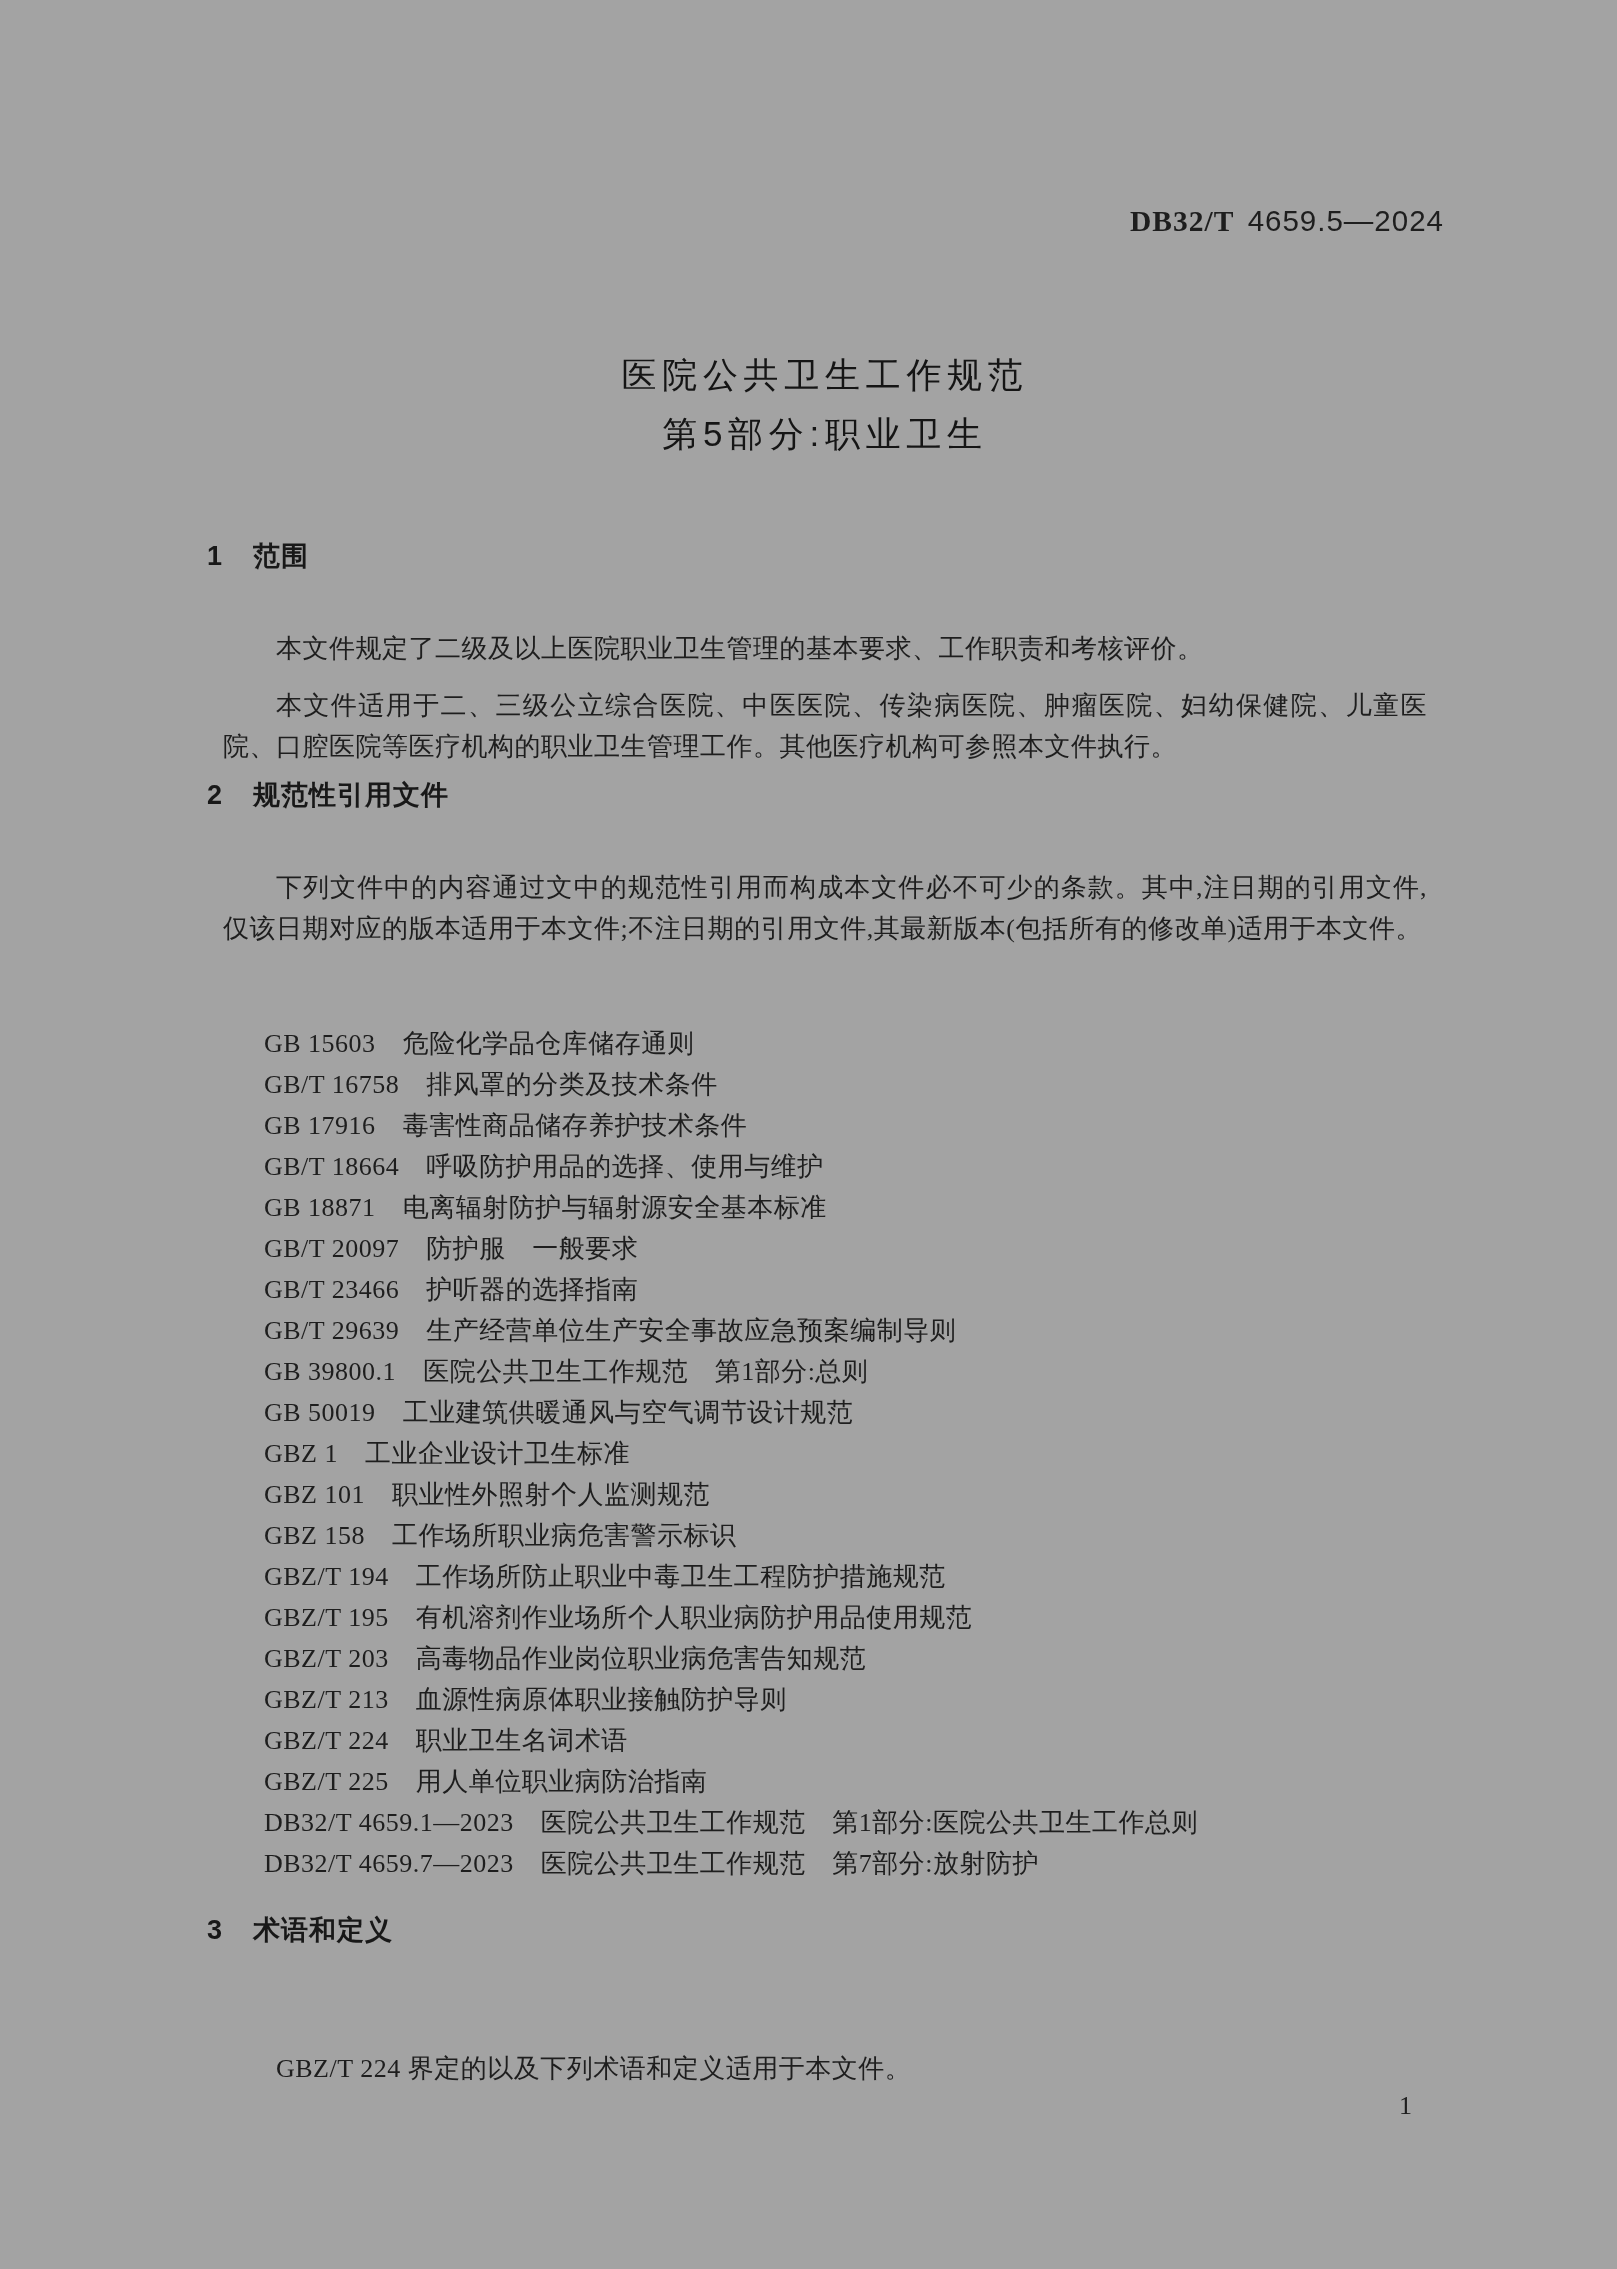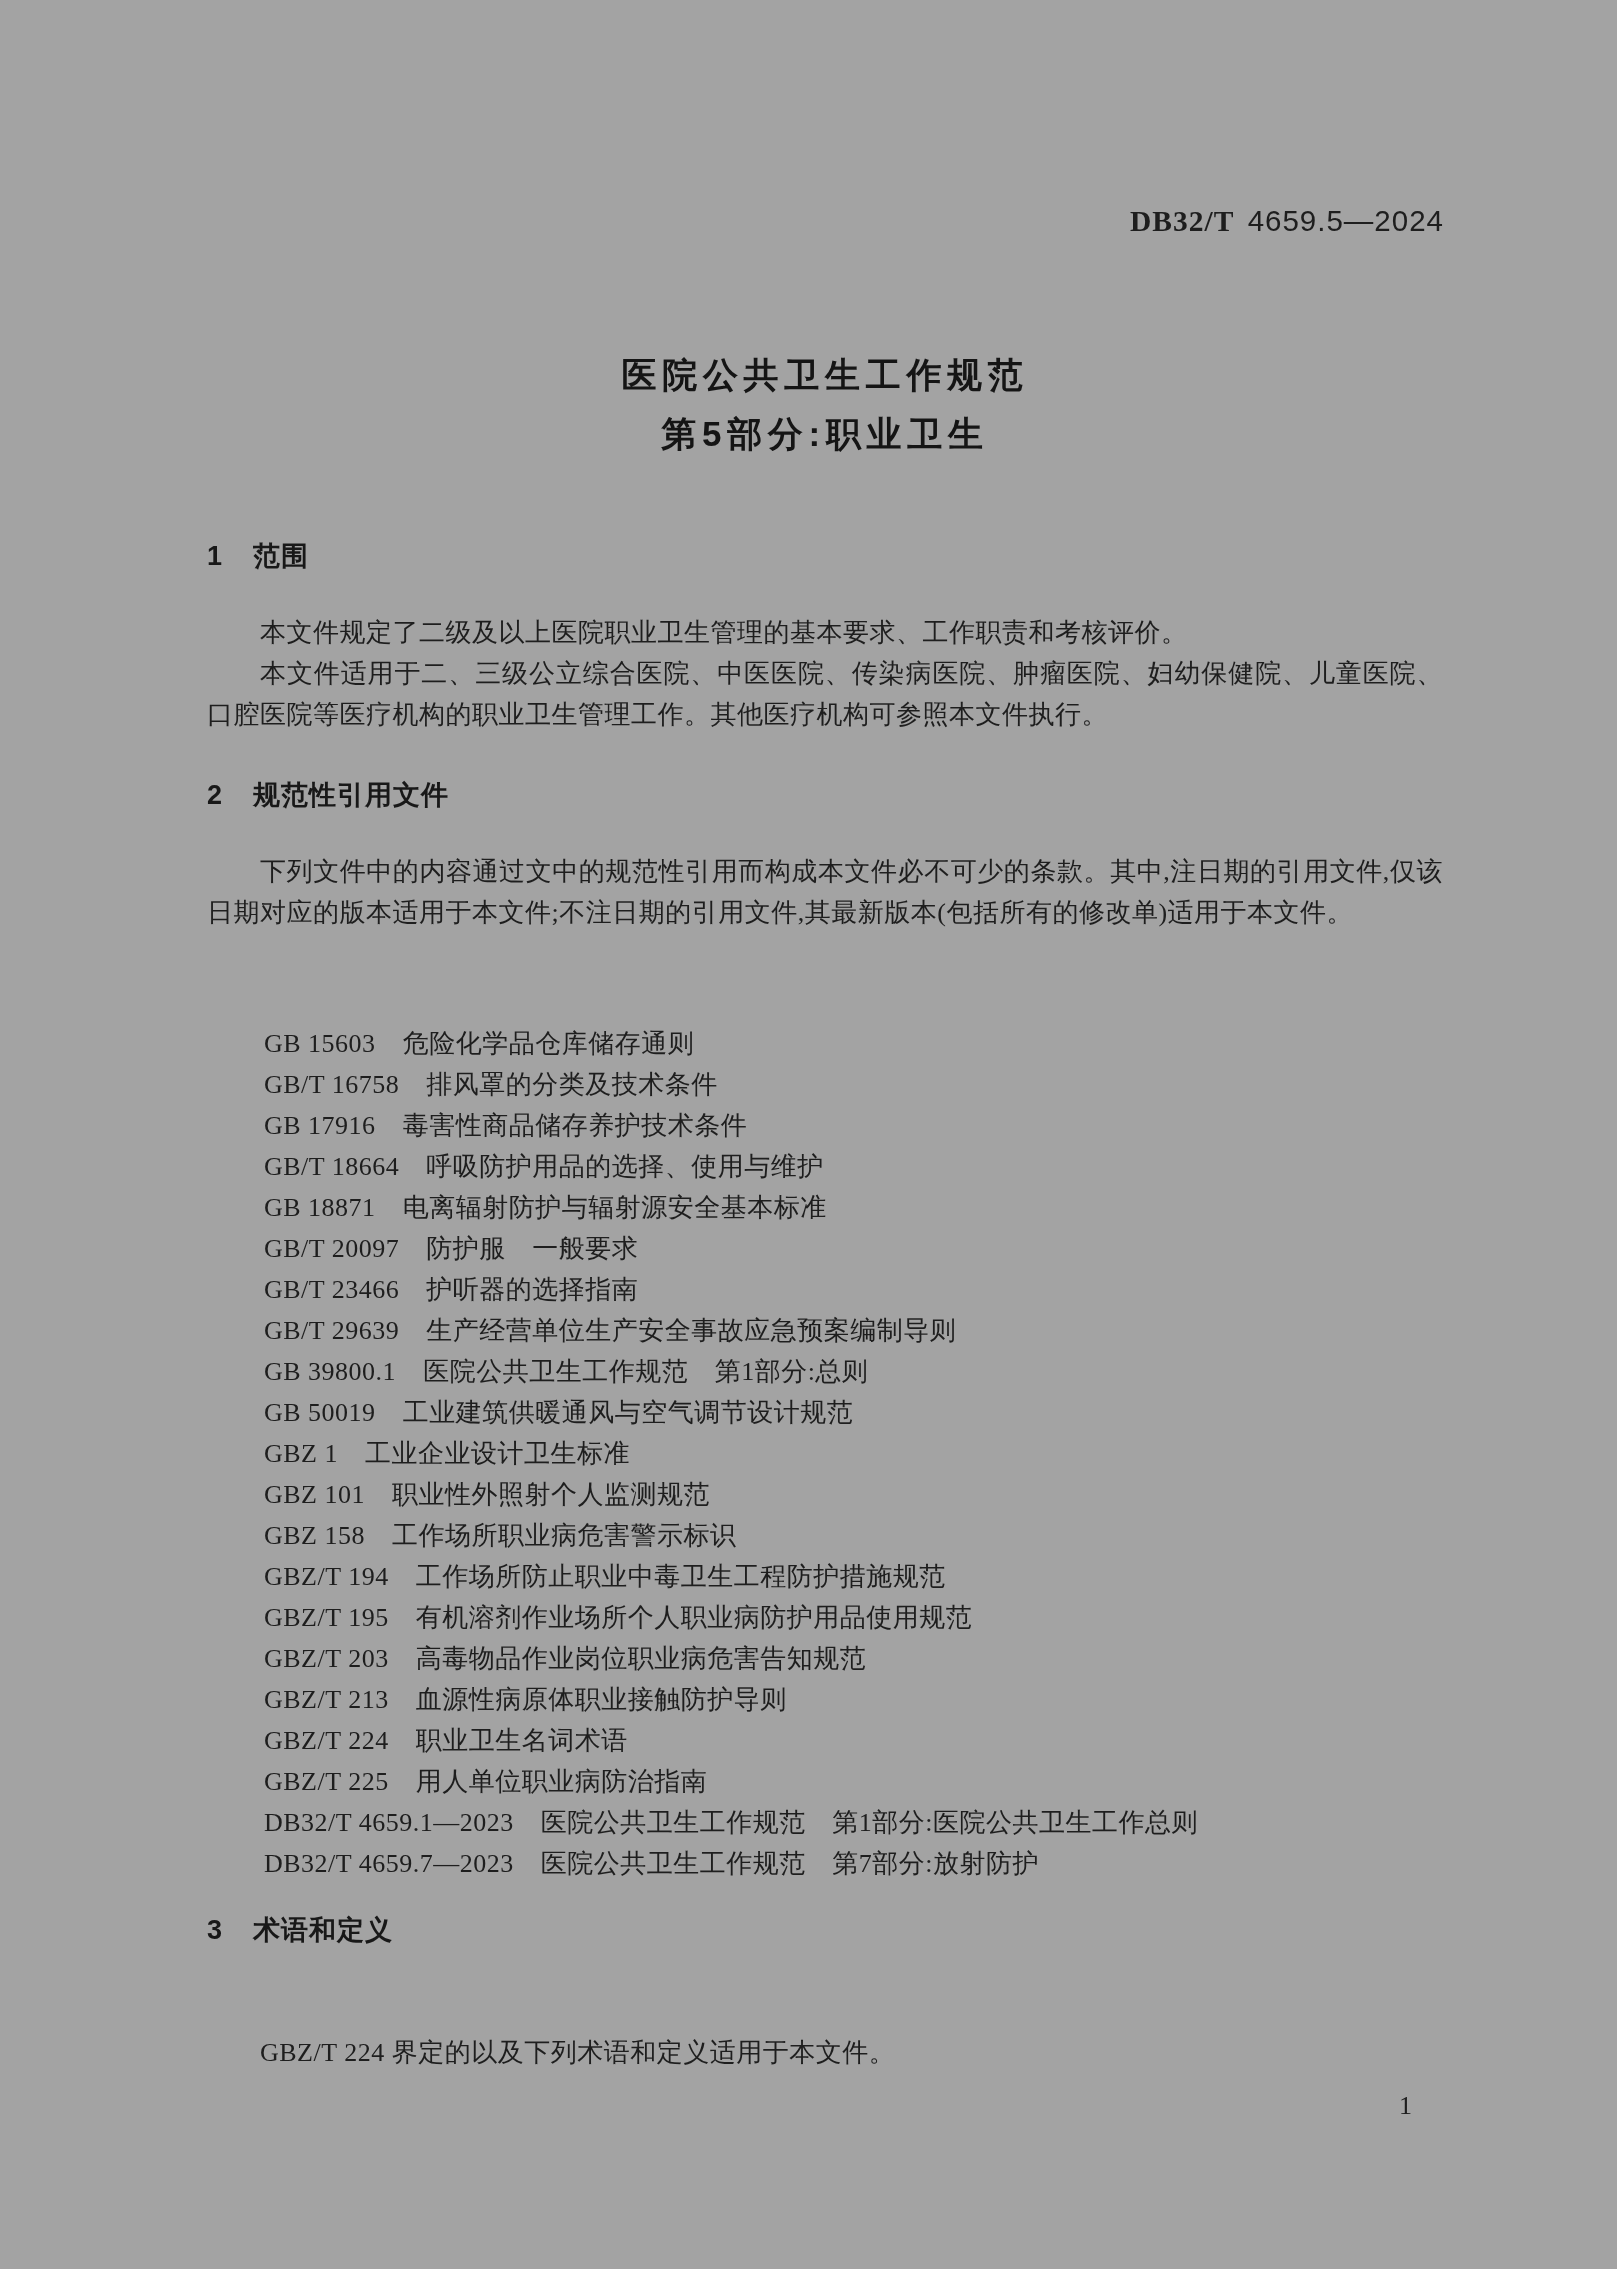--- a/index.html
+++ b/index.html
@@ -36,21 +36,21 @@
     margin-left: 13.3px;
   }
   
   .doc-title {
     position: absolute;
     top: 345px;
     left: 207px;
     width: 1236px;
     text-align: center;
     font-family: "Liberation Sans", "DejaVu Sans", sans-serif;
-    font-weight: 700;
+    font-weight: 400;
     color: #151515;
   }
   .doc-title .t-line {
     font-size: 35px;
     line-height: 59px;
     letter-spacing: 5.7px;
     white-space: nowrap;
   }
   
   .sec-head {
@@ -75,21 +75,21 @@
     position: absolute;
     left: 207px;
     width: 1236px;
     font-size: 26px;
     line-height: 41px;
     text-align: justify;
     text-justify: inter-character;
     letter-spacing: 0.5px;
   }
   .body-block p {
-    margin: 0;
+    margin: 16px;
     text-indent: 53px;
   }
   .pos-s1-body { top: 612px; }
   .pos-s2-body { top: 851px; }
   .pos-s3-body { top: 2032px; }
   
   .ref-list {
     position: absolute;
     top: 1023px;
     left: 264px;

